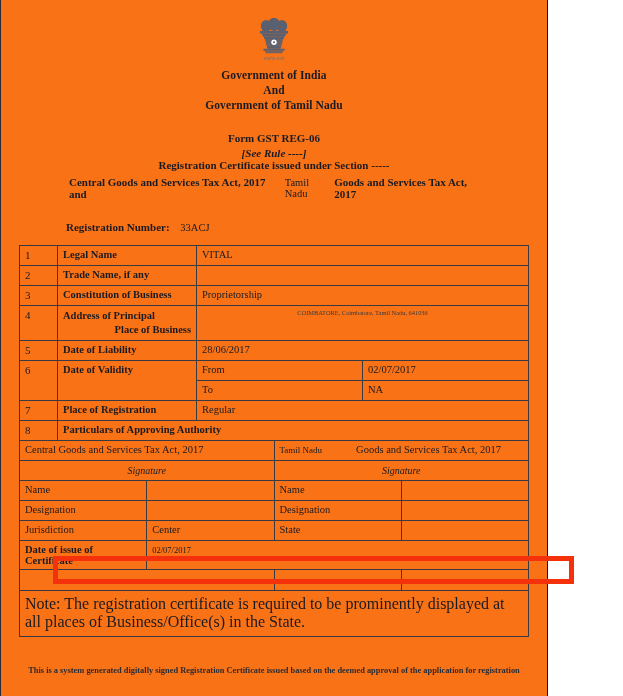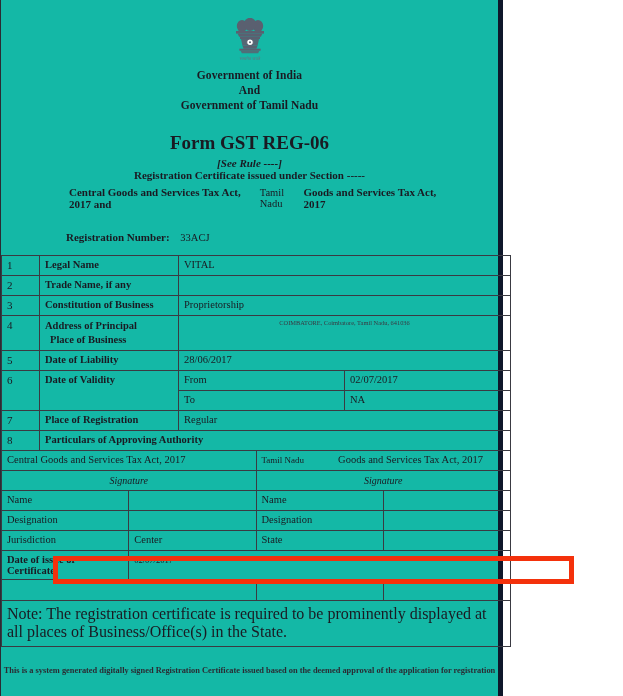--- a/index.html
+++ b/index.html
@@ -11,26 +11,26 @@
   body {
     width: 623px;
     height: 696px;
     overflow: hidden;
     font-family: "Liberation Serif", "DejaVu Serif", serif;
     color: #1a1a22;
     position: relative;
   }
   .page {
     position: relative;
-    width: 503px;
+    width: 548px;
     height: 696px;
     box-sizing: border-box;
     border-left: 1px solid #2b2b33;
-    border-right: 5px solid #0f172a;
-    background: #14b8a6;
+    border-right: 1px solid #0f172a;
+    background: #f97316;
   }
 
   
   .emblem-wrap {
     text-align: center;
     padding-top: 18px;
     height: 50px;
   }
   .emblem {
     display: inline-block;
@@ -40,21 +40,21 @@
   .gov-lines {
     text-align: center;
     font-weight: bold;
     font-size: 11.5px;
     line-height: 15px;
     letter-spacing: .1px;
   }
   .form-title {
     text-align: center;
     font-weight: bold;
-    font-size: 19px;
+    font-size: 11px;
     margin-top: 19px;
   }
   .see-rule {
     text-align: center;
     font-style: italic;
     font-size: 11px;
     margin-top: 3px;
     font-weight: bold;
   }
   .sec-line {
@@ -102,21 +102,21 @@
     height: 13px;
   }
   td.sn { width: 27px; font-size: 11px; }
   td.lbl { width: 128px; font-weight: bold; font-size: 10.5px; }
   td.val { font-weight: normal; }
   td.val-small { font-size: 6.4px; color: #3a3a42; }
   .addr-cell { text-align: center; padding-top: 4px; }
   .tall { height: 26px; }
 
   .lbl-two-line { line-height: 14px; }
-  .lbl-two-line .ln2 { padding-left: 5px; }
+  .lbl-two-line .ln2 { padding-left: 5px; text-align: right; }
 
   td.authority-head {
     font-weight: normal;
     font-size: 10.5px;
   }
   .auth-state {
     display: flex;
     gap: 34px;
     align-items: baseline;
   }

